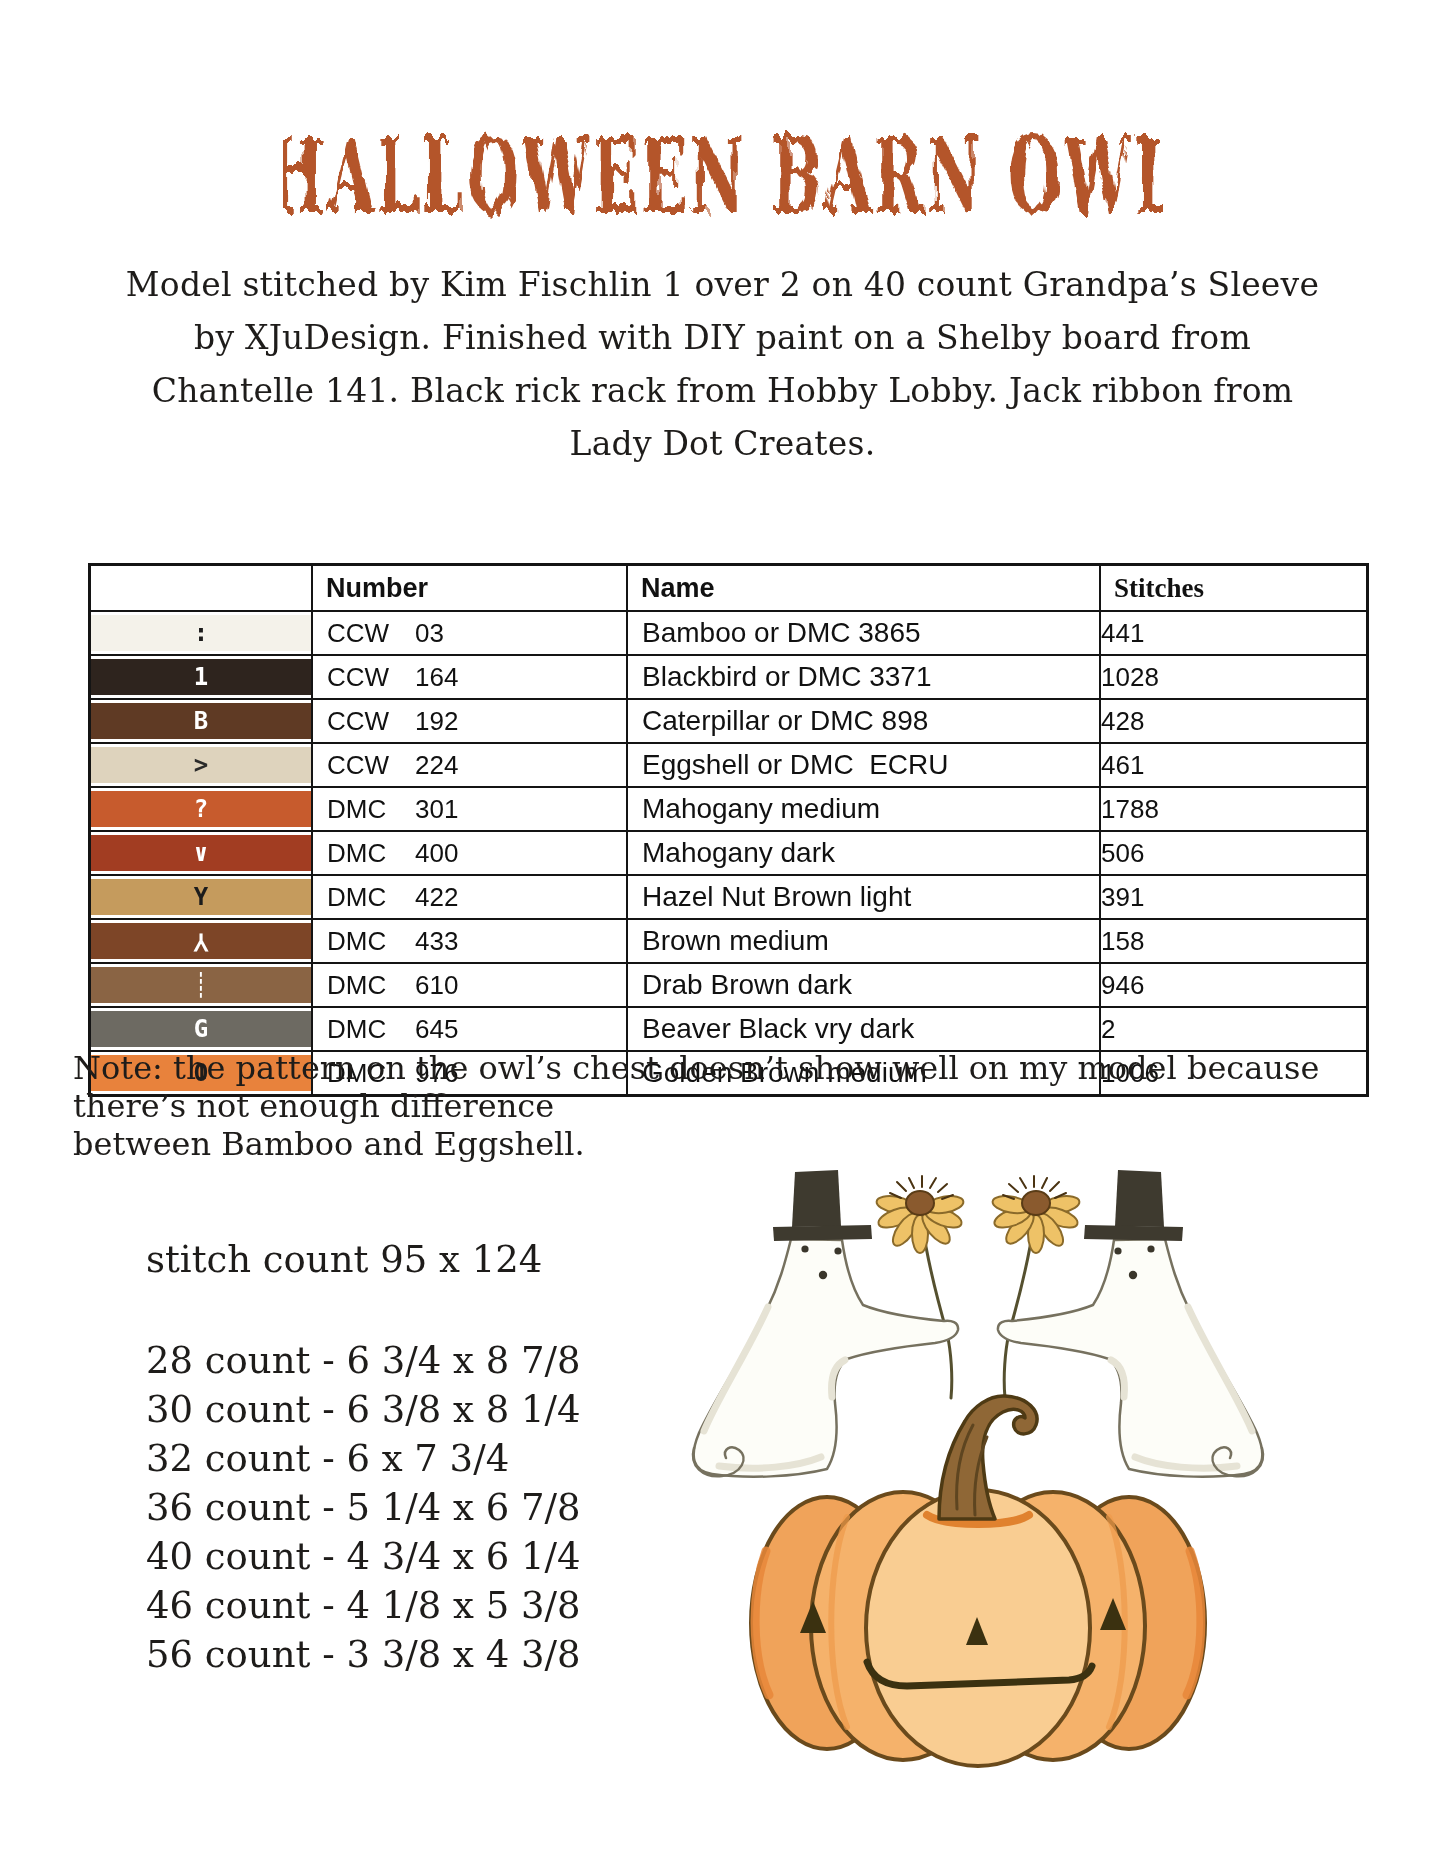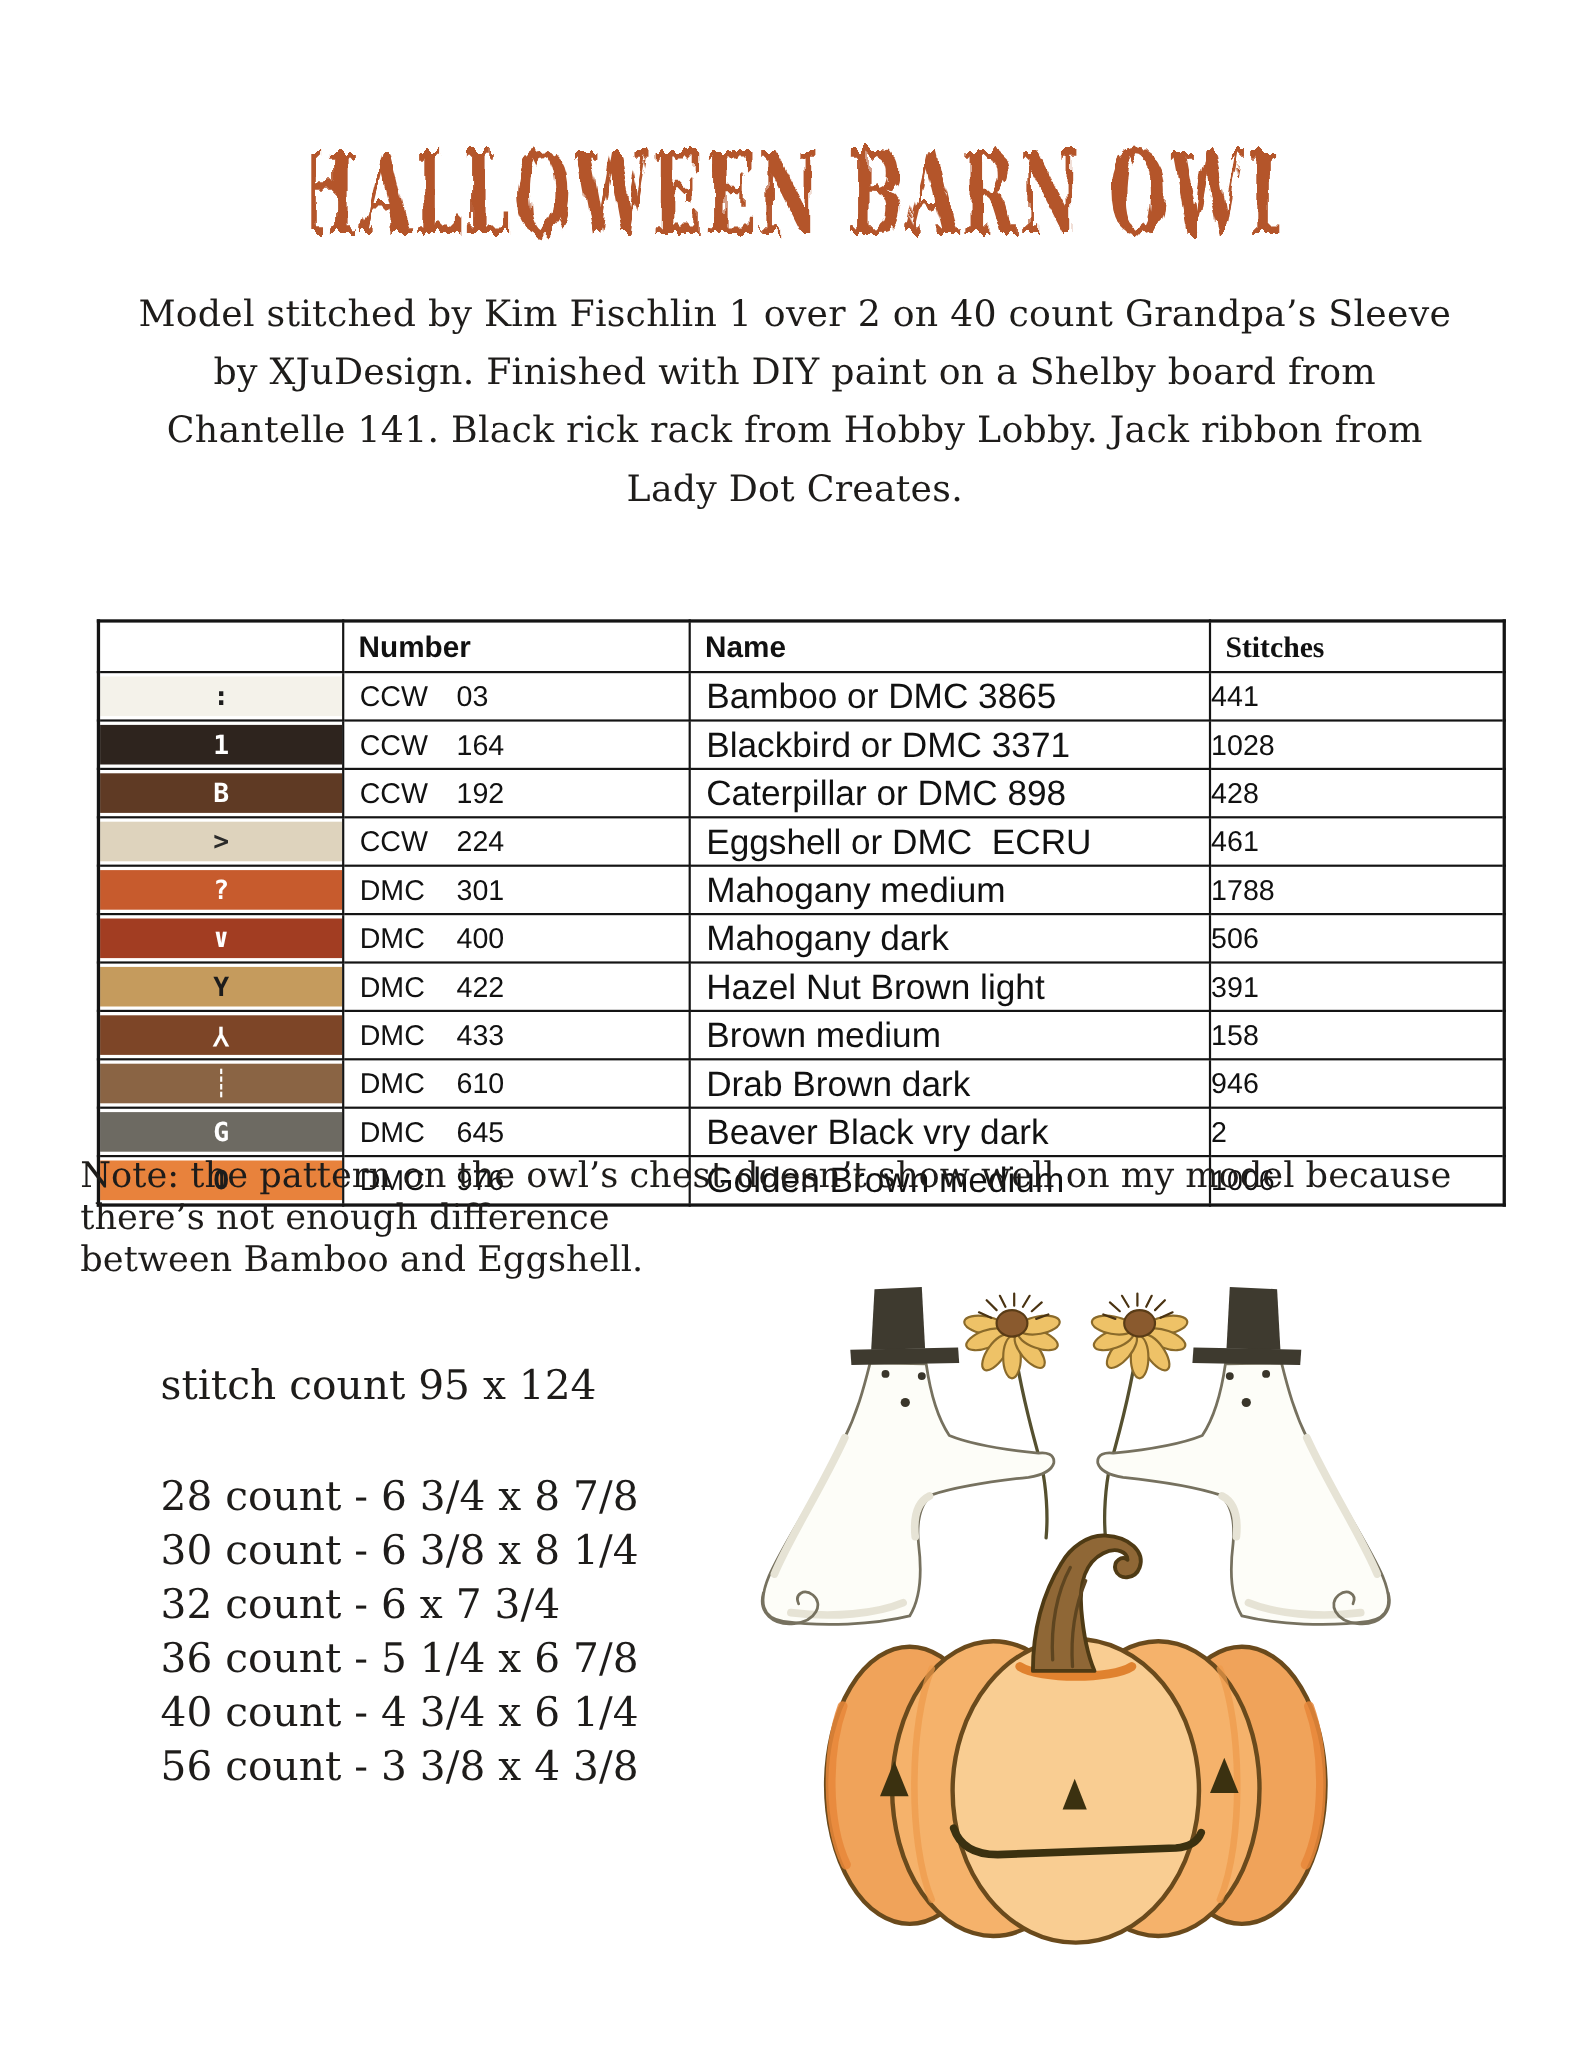--- a/index.html
+++ b/index.html
@@ -21,21 +21,21 @@
   th.h{height:44px;font-size:27px;font-weight:bold;text-align:left;padding-left:13px;color:#111;}
   .col-sym{width:207px;}
   .col-num{width:300px;}
   .col-name{width:458px;}
   .col-st{width:252px;font-family:Liberation Serif, serif;}
   td.sym-cell{padding:3px 0;height:36px;}
   .swatch{height:36px;display:flex;align-items:center;justify-content:center;
           font-family:"DejaVu Sans Mono", monospace;font-weight:bold;font-size:24px;}
   td.num-cell{font-size:26px;padding-left:14px;color:#111;}
   td.num-cell .brand{display:inline-block;width:88px;}
-  td.name-cell{font-size:32px;padding-left:14px;color:#111;white-space:pre;}
+  td.name-cell{font-size:28px;padding-left:14px;color:#111;white-space:pre;}
   td.st-cell{font-size:26px;text-align:left;padding-right:8px;color:#111;}
 
   
   .note{position:absolute;left:73px;top:1049px;width:1350px;
         font-size:32px;line-height:38px;}
 
   
   .stitch-count{position:absolute;left:146px;top:1238px;font-size:37px;}
   .counts{position:absolute;left:146px;top:1336px;font-size:37px;line-height:49px;}
 
@@ -181,20 +181,21 @@
     <div>between Bamboo and Eggshell.</div>
   </div>
 
   <div class="stitch-count">stitch count 95 x 124</div>
   <div class="counts">
     <div>28 count - 6 3/4 x 8 7/8</div>
     <div>30 count - 6 3/8 x 8 1/4</div>
     <div>32 count - 6 x 7 3/4</div>
     <div>36 count - 5 1/4 x 6 7/8</div>
     <div>40 count - 4 3/4 x 6 1/4</div>
+    <div>46 count - 4 1/8 x 5 3/8</div>
     <div>56 count - 3 3/8 x 4 3/8</div>
   </div>
 
   <svg class="illo" viewBox="0 0 690 630">
 
     <g id="ghostgrp">
 
       <g>
         <path d="M327,58 C333,100 344,140 352,168 C356,186 358,212 356,233" stroke="#55502f" stroke-width="3" fill="none" stroke-linecap="round"></path>
         <g fill="#eec267" stroke="#8a6a2a" stroke-width="2">

